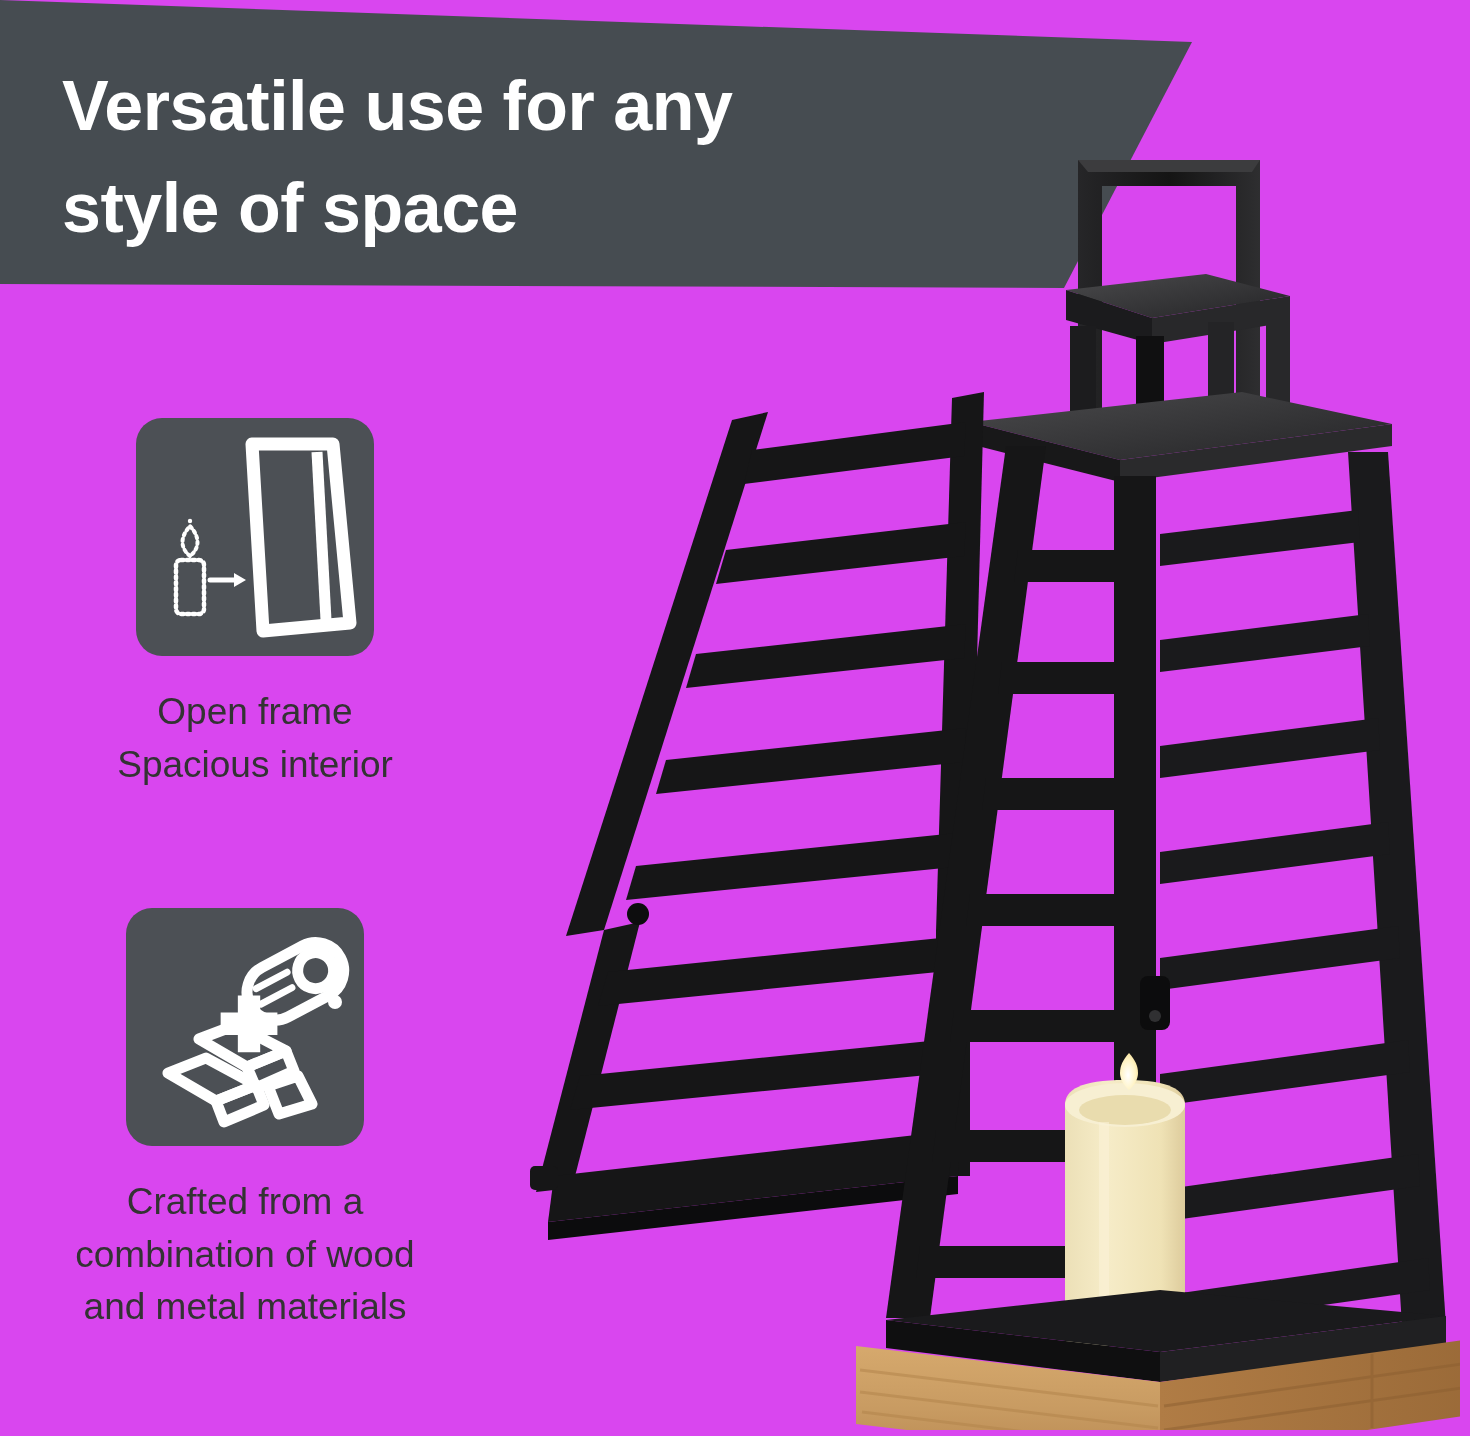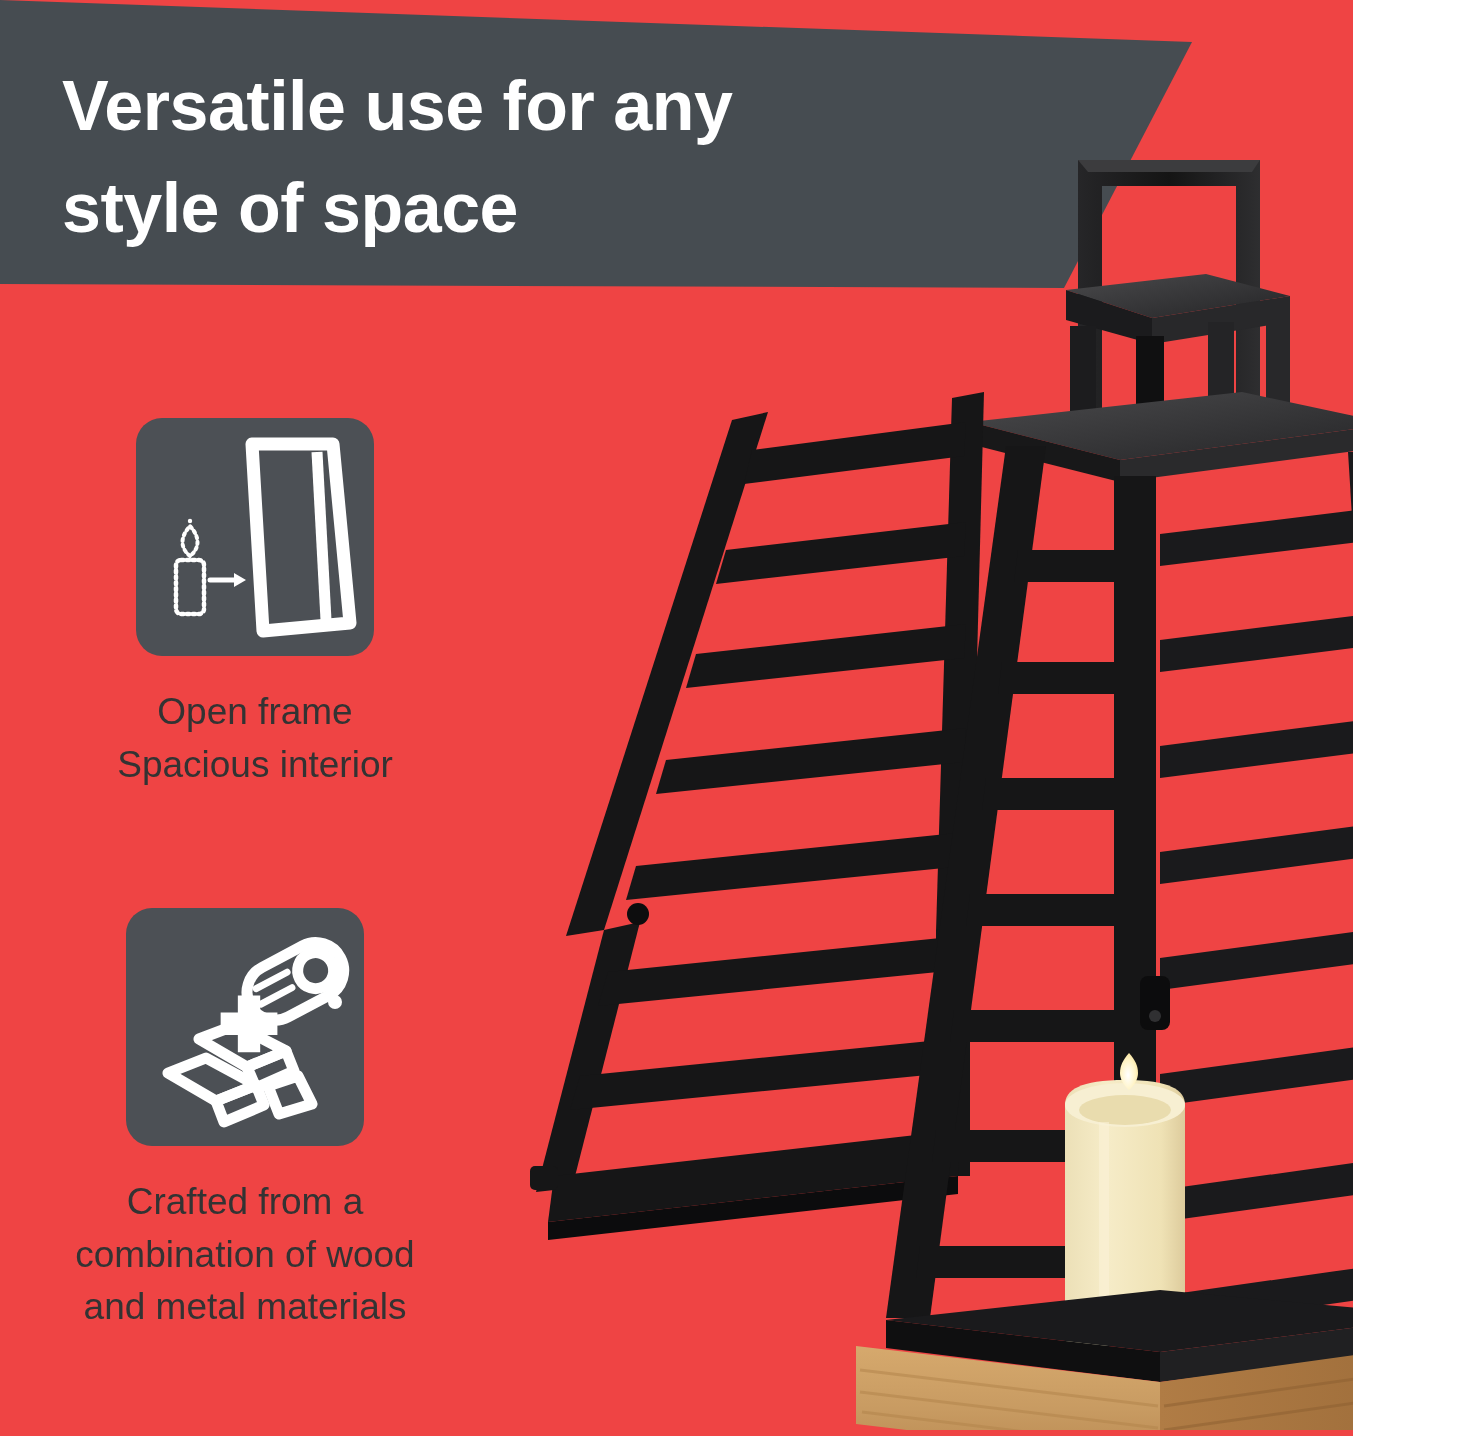--- a/index.html
+++ b/index.html
@@ -5,23 +5,23 @@
   html, body {
     margin: 0;
     padding: 0;
     background: #ffffff;
   }
   body {
     font-family: "Liberation Sans", sans-serif;
   }
   #page {
     position: relative;
-    width: 1353px;
+    width: 1470px;
     height: 1436px;
-    background: #ef4444;
+    background: #d946ef;
     overflow: hidden;
   }
 
   
   .banner {
     position: absolute;
     left: 0;
     top: 0;
     width: 1200px;
     height: 292px;

